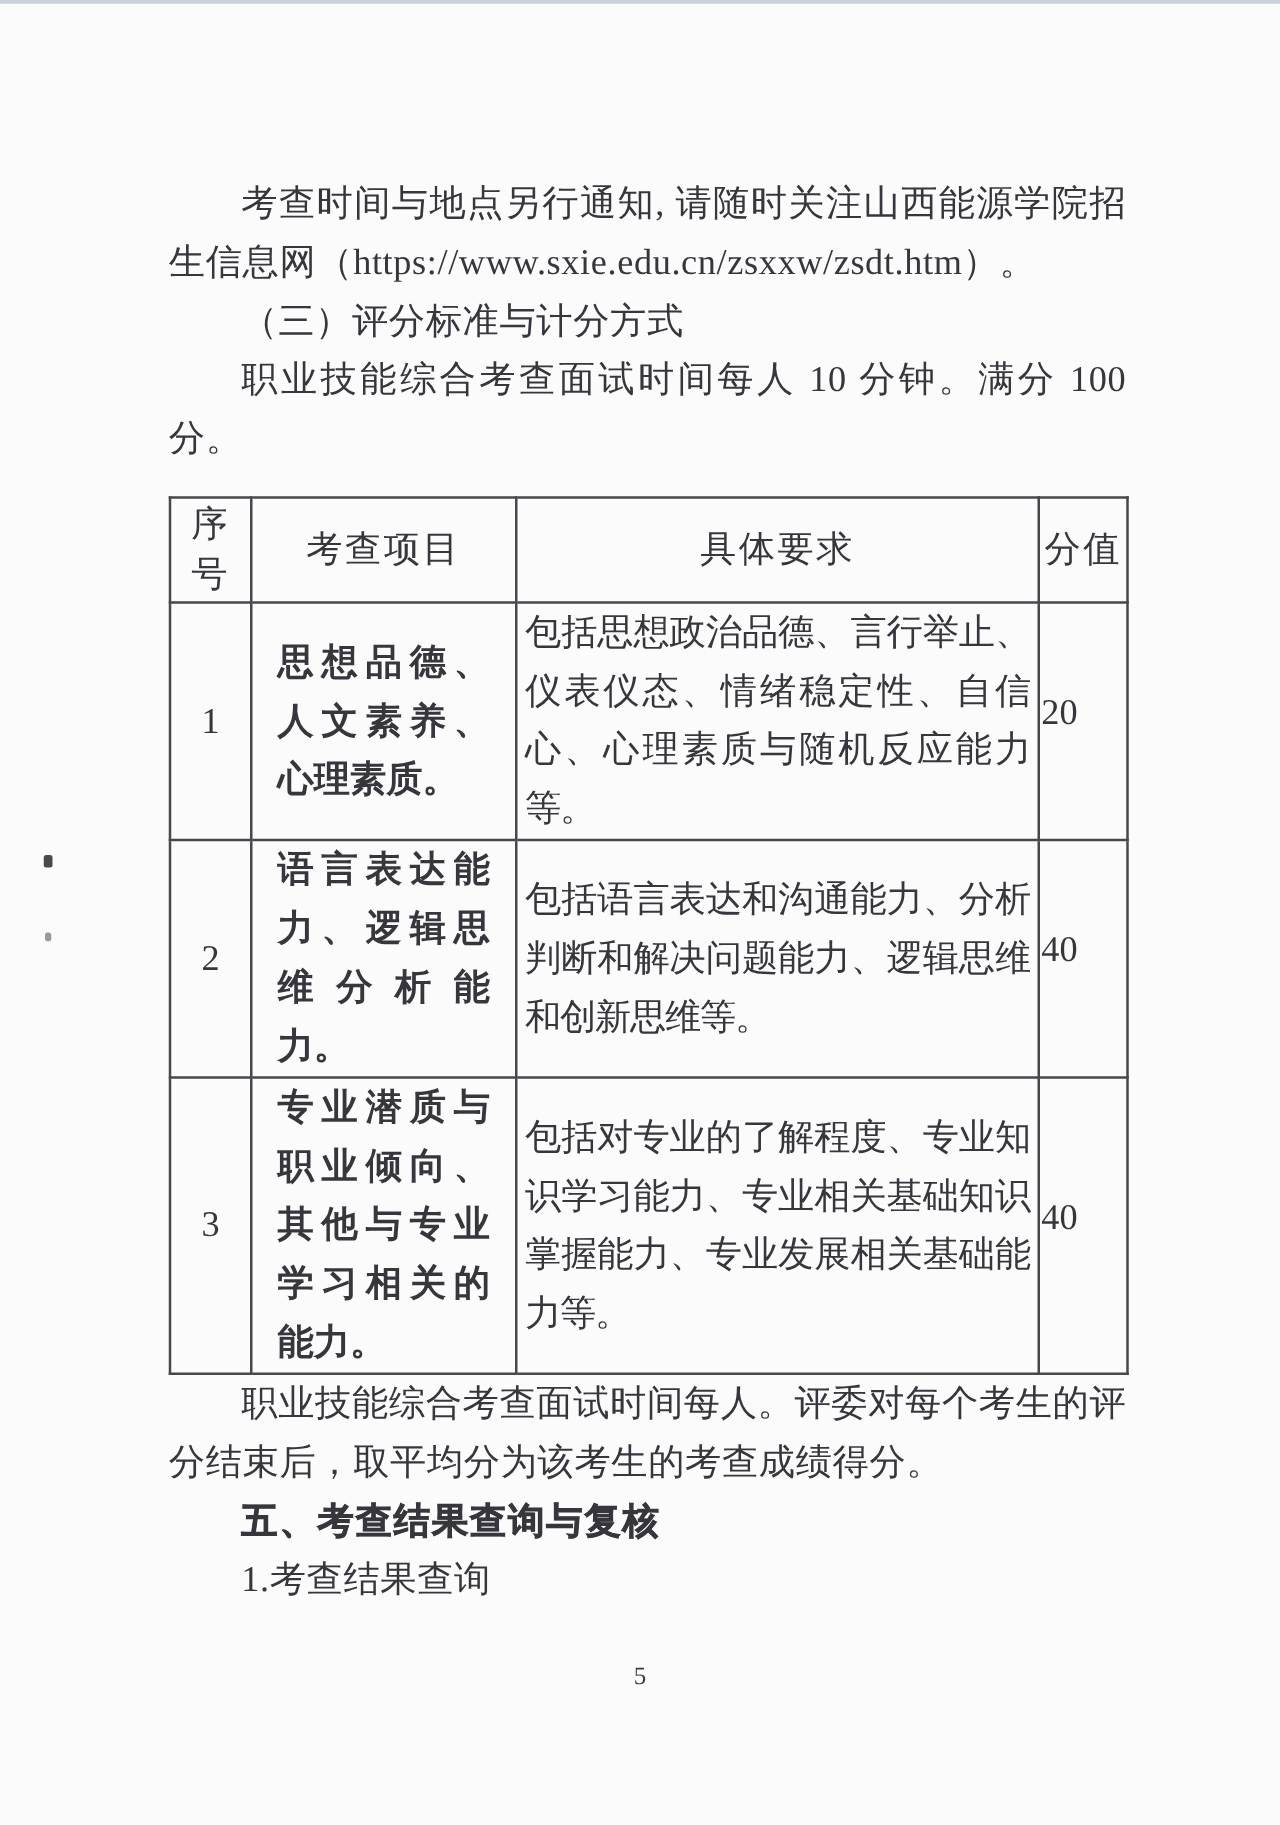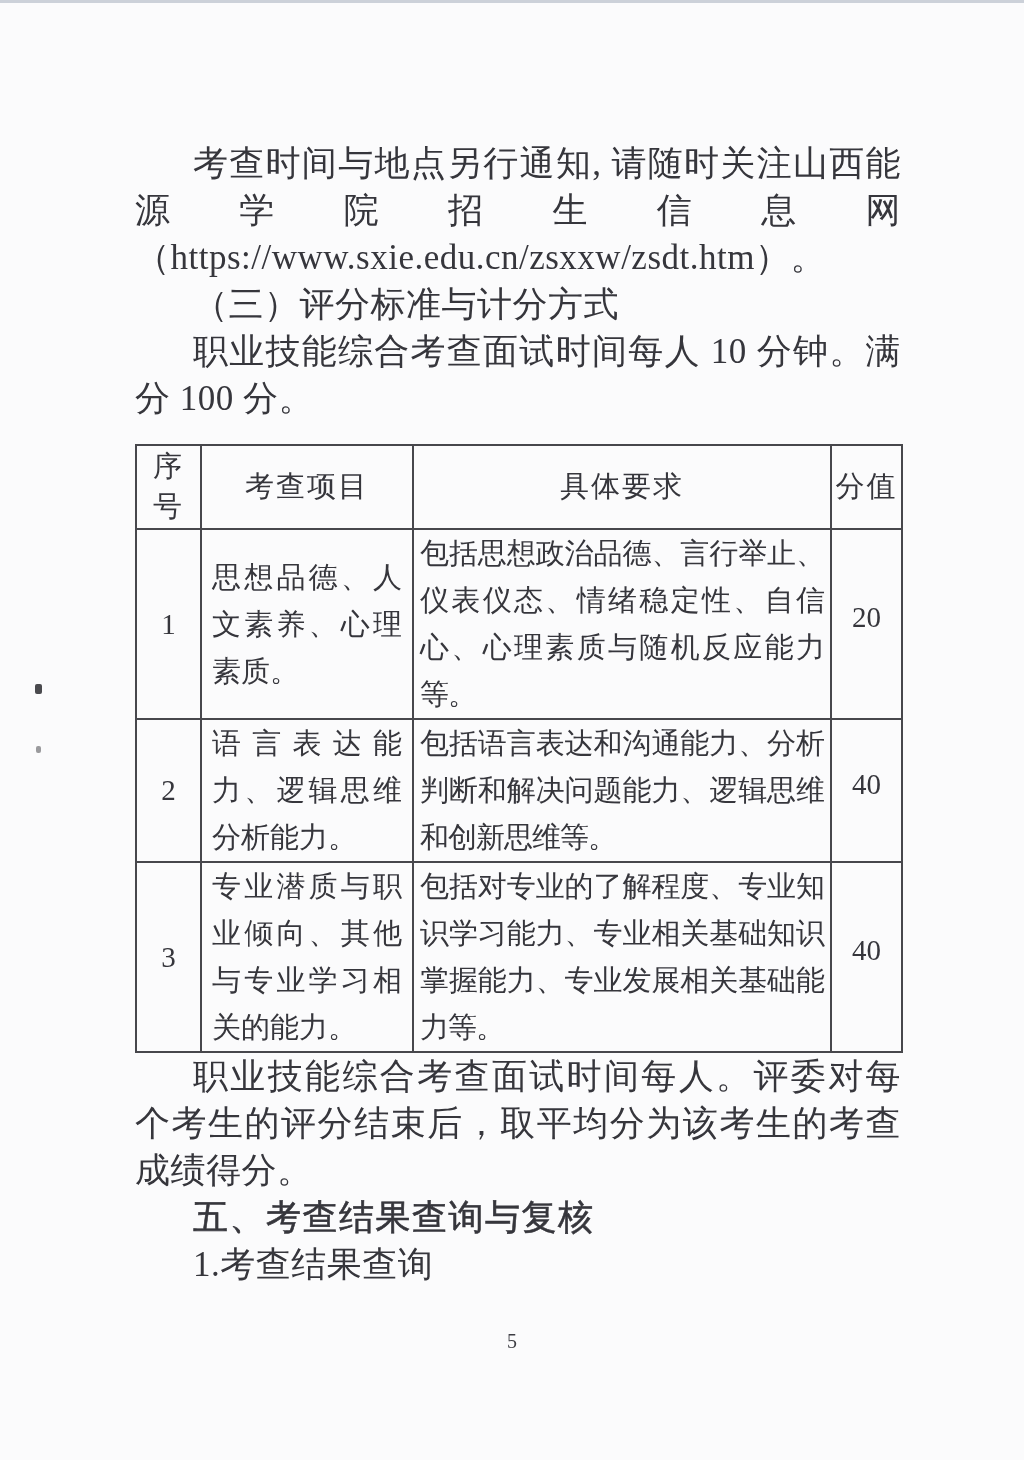--- a/index.html
+++ b/index.html
@@ -29,28 +29,28 @@
   .speck-2 { left: 36px; top: 746px; width: 5px; height: 7px; opacity: .55; }
 
   .content {
     position: absolute;
     left: 135px;
     top: 140px;
     width: 766px;
   }
   .para {
     margin: 0;
-    font-size: 35px;
+    font-size: 29px;
     line-height: 47px;
     text-align: justify;
     letter-spacing: 0.5px;
   }
   .indent { text-indent: 58px; }
   .bold-heading {
-    font-weight: 400;
+    font-weight: 700;
     letter-spacing: 1.5px;
     -webkit-text-stroke: 0.6px #36363c;
   }
 
   table.score-table {
     width: 766px;
     margin-top: 22px;
     border-collapse: collapse;
     table-layout: fixed;
   }
@@ -71,31 +71,32 @@
     line-height: 47px;
   }
   tr.row-1 { height: 142px; }
   tr.row-2 { height: 140px; }
   tr.row-3 { height: 189px; }
   td.c-no {
     text-align: center;
     font-size: 27px;
   }
   td.c-item {
-    padding: 0 10px;
+    padding: 0 20px;
     text-align: justify;
+    font-weight: bold;
   }
   td.c-req {
     padding: 0 6px;
     font-size: 28px;
     letter-spacing: -1px;
     text-align: justify;
   }
   td.c-score {
-    text-align: center;
+    text-align: left;
     vertical-align: bottom;
     padding-bottom: 14px;
     font-size: 27px;
   }
   .after-table { margin-top: 15px; }
   .page-number {
     position: absolute;
     left: 0;
     top: 1330px;
     width: 1024px;

